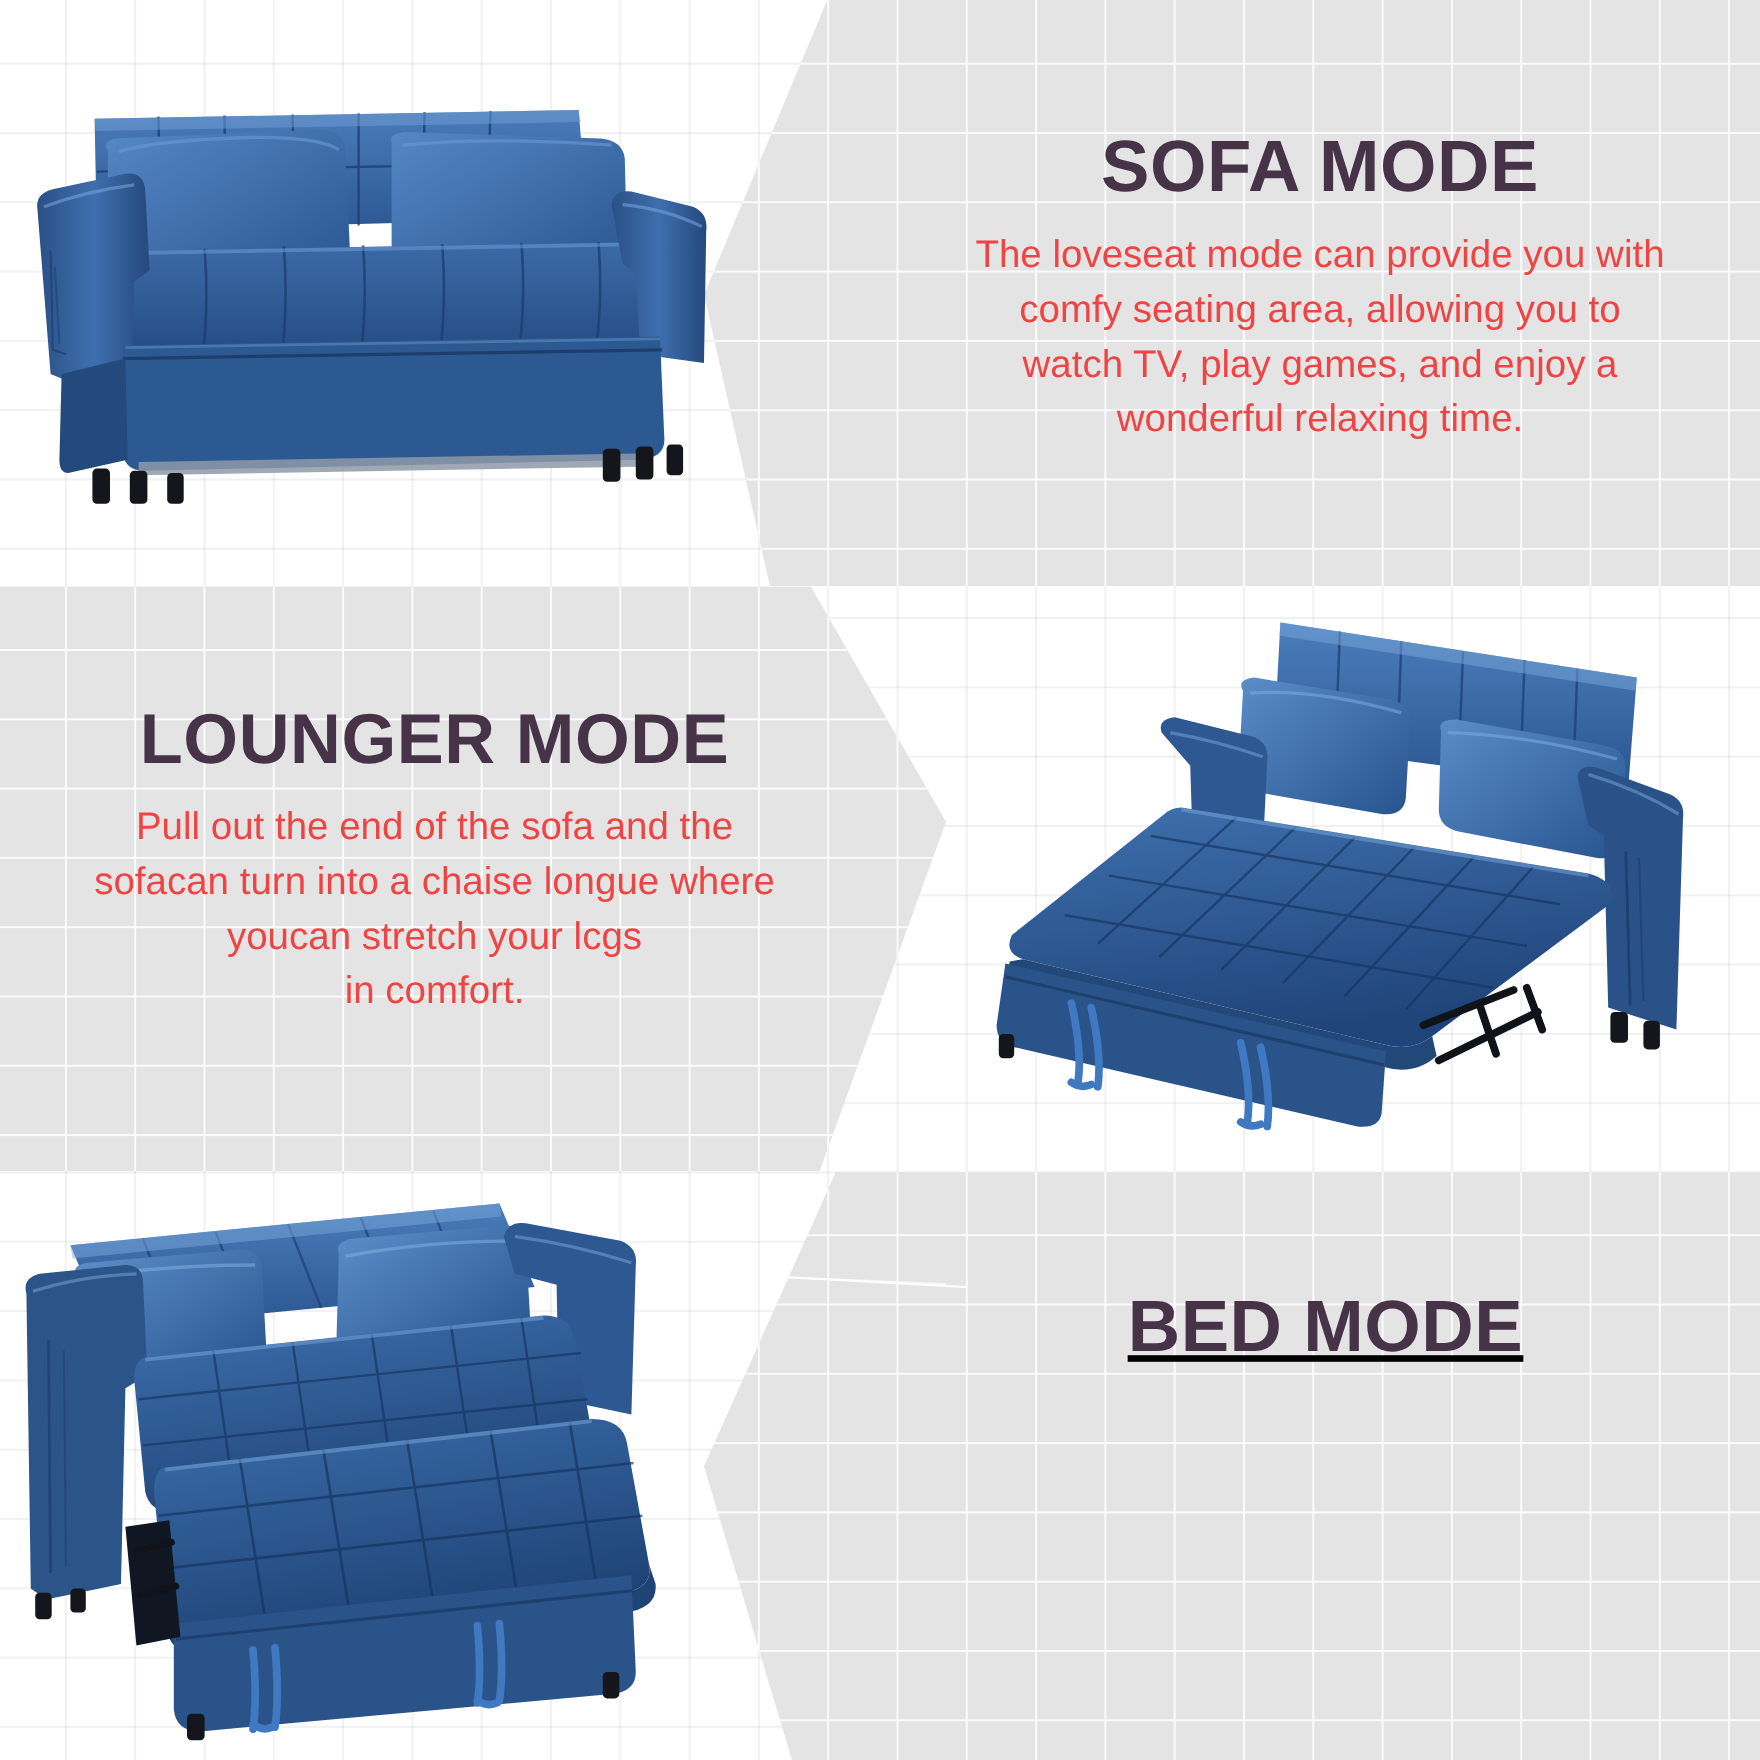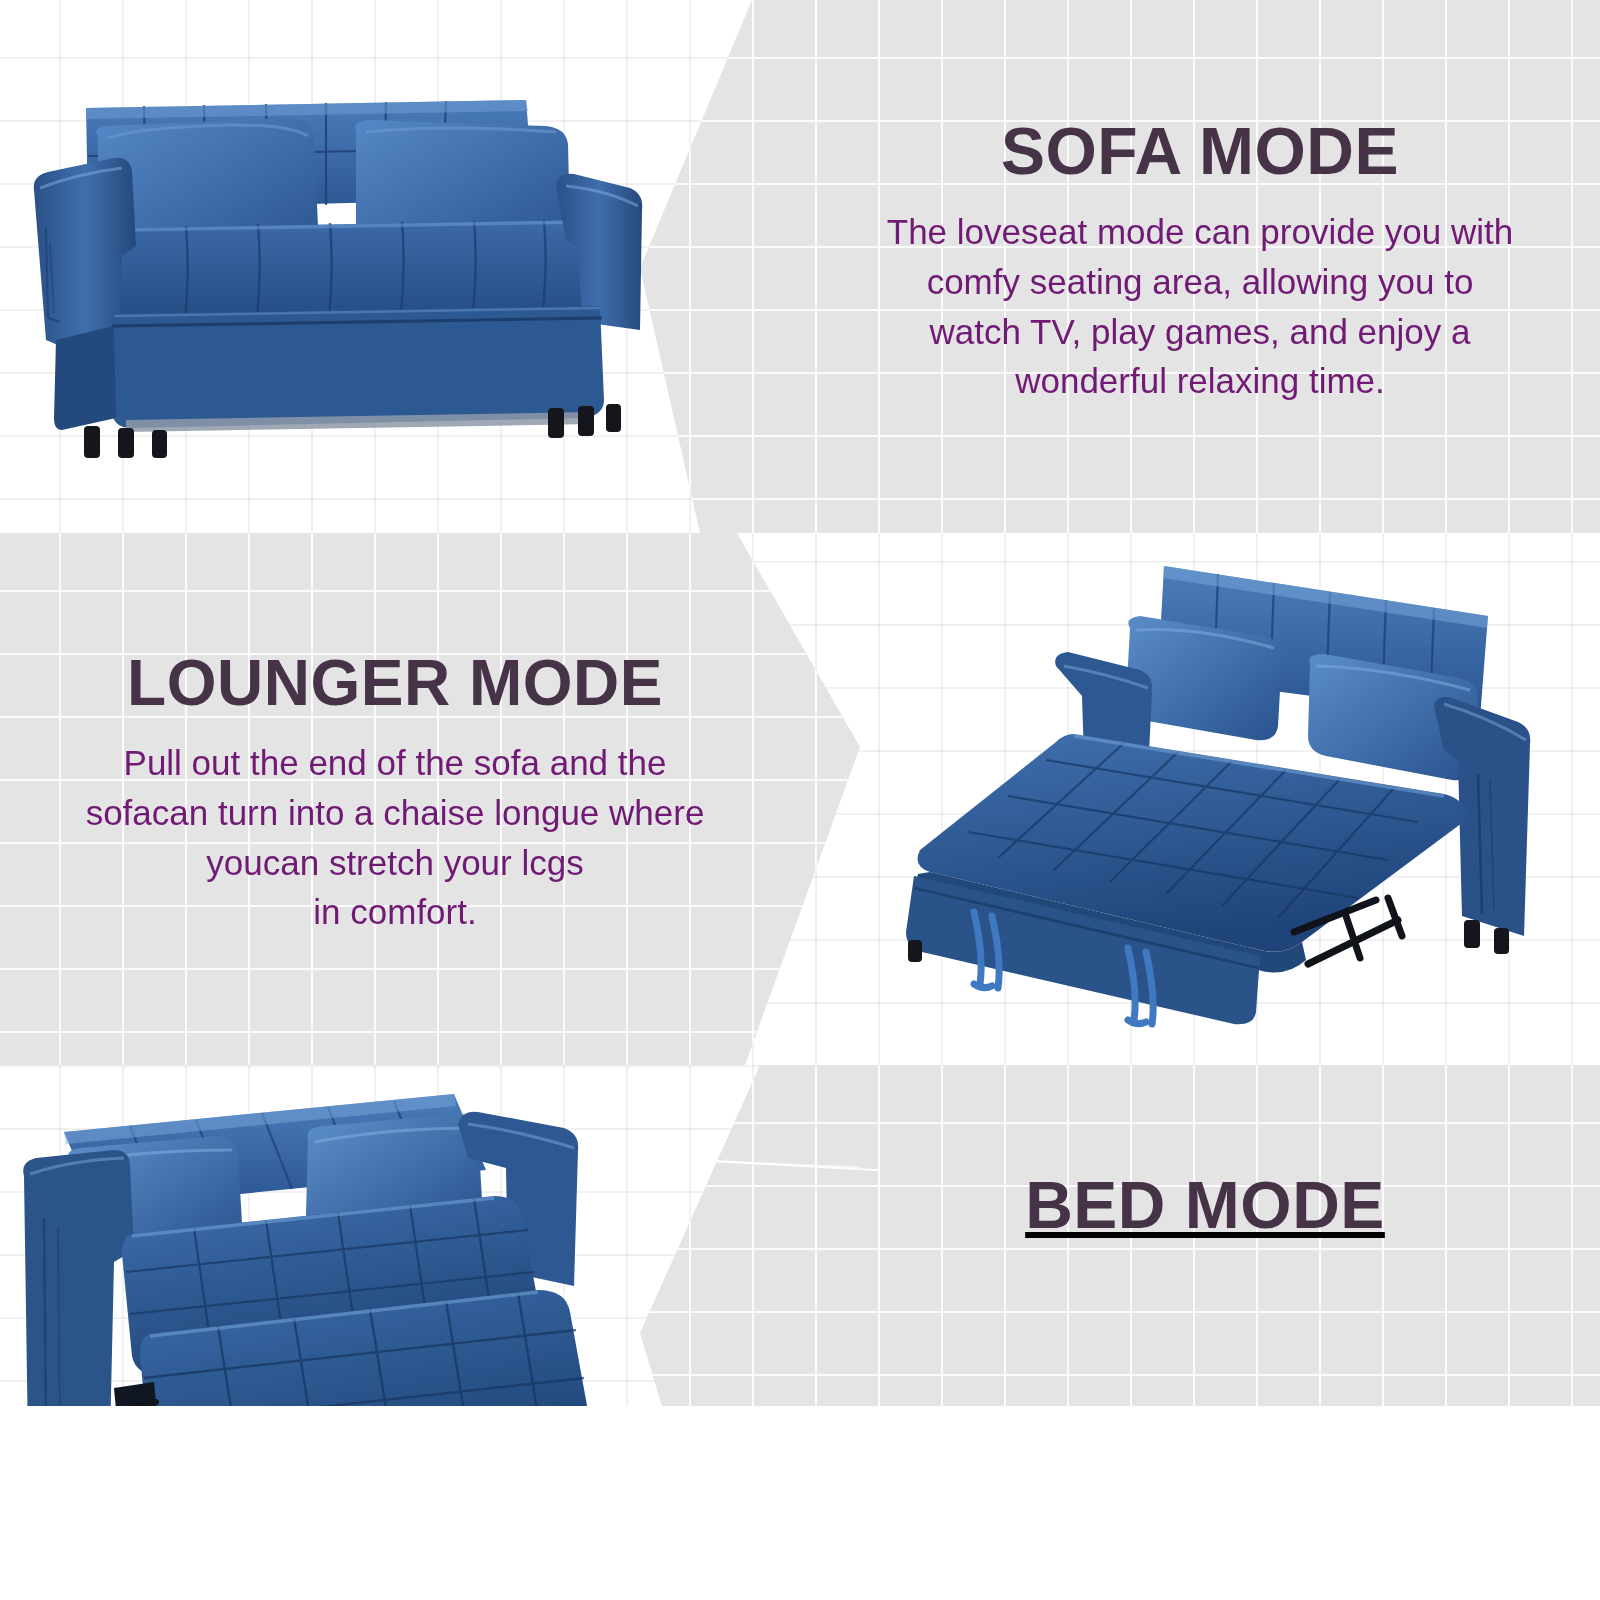--- a/index.html
+++ b/index.html
@@ -2,21 +2,21 @@
 <html><head>
 <meta charset="utf-8">
 <style>
   html,body{margin:0;padding:0;}
   body{
     width:1600px;height:1600px;
     background:#ffffff;
     font-family:"Liberation Sans", sans-serif;
     overflow:hidden;
   }
-  #stage{position:relative;width:1600px;height:1406px;overflow:hidden;background:#fff;}
+  #stage{position:relative;width:1600px;height:1600px;overflow:hidden;background:#fff;}
 
   
   .grid{
     position:absolute;inset:0;
     background-image:
       linear-gradient(to right, rgba(0,0,0,0.055) 1.6px, transparent 1.6px),
       linear-gradient(to bottom, rgba(0,0,0,0.055) 1.6px, transparent 1.6px);
     background-size:63px 63px;
     background-position:-4px -6px;
     pointer-events:none;
@@ -51,26 +51,26 @@
   .streak{position:absolute;height:1.5px;background:rgba(255,255,255,0.9);transform-origin:left center;}
 
   
   .textblock{position:absolute;text-align:center;}
   .heading{
     font-size:66px;font-weight:700;letter-spacing:0.5px;
     color:#463348;line-height:1.02;margin:0 0 22px 0;
     white-space:nowrap;
   }
   .body{
-    font-size:35px;font-weight:400;color:#701a75;
+    font-size:35px;font-weight:400;color:#ef4444;
     line-height:1.42;margin:0;
   }
   #text-sofa{left:800px;top:118px;width:800px;}
   #text-lounger{left:0px;top:640px;width:790px;}
-  #text-lounger .heading{font-size:64px;margin-top:11px;}
+  #text-lounger .heading{font-size:64px;}
   #text-bed{left:810px;top:1172px;width:790px;text-decoration:underline;}
 
   
   .photo{position:absolute;}
   #photo-sofa{left:26px;top:78px;width:620px;height:400px;}
   #photo-lounger{left:878px;top:528px;width:665px;height:505px;}
   #photo-bed{left:18px;top:1058px;width:665px;height:525px;}
   .photo svg{display:block;width:100%;height:100%;}
 </style>
 </head>

